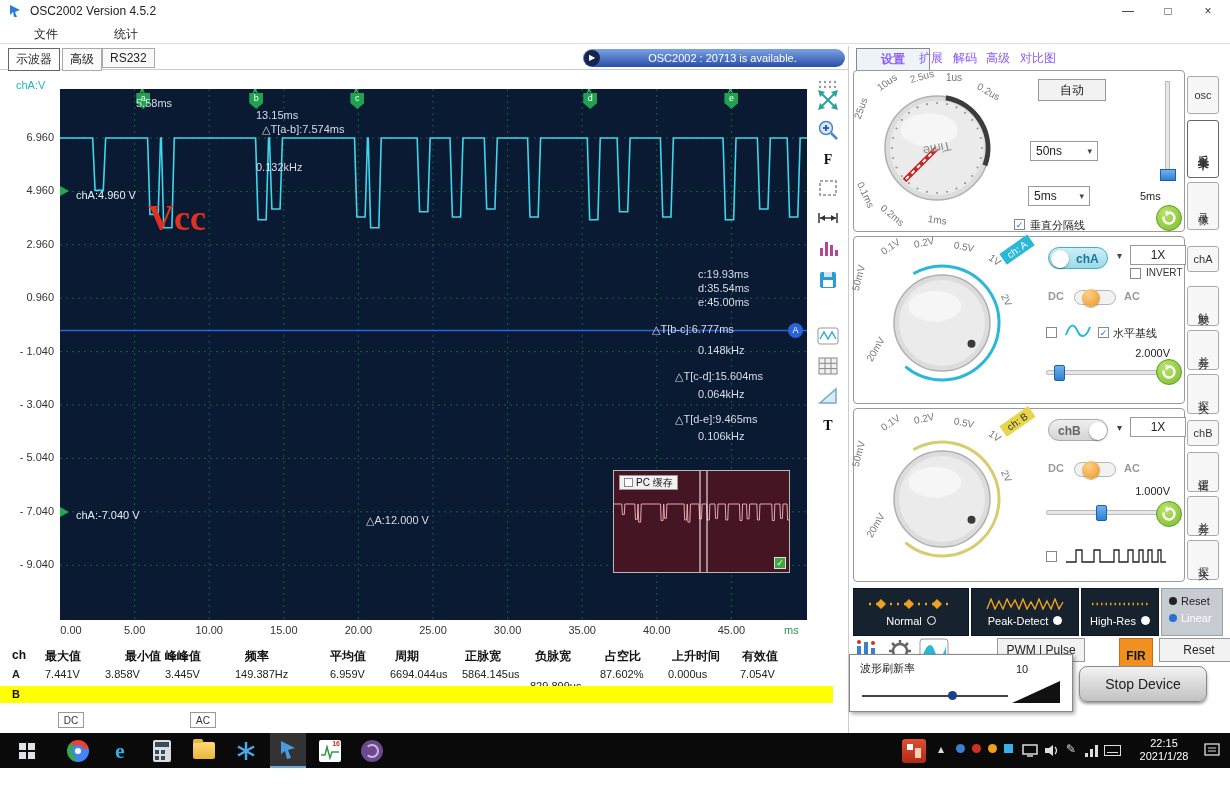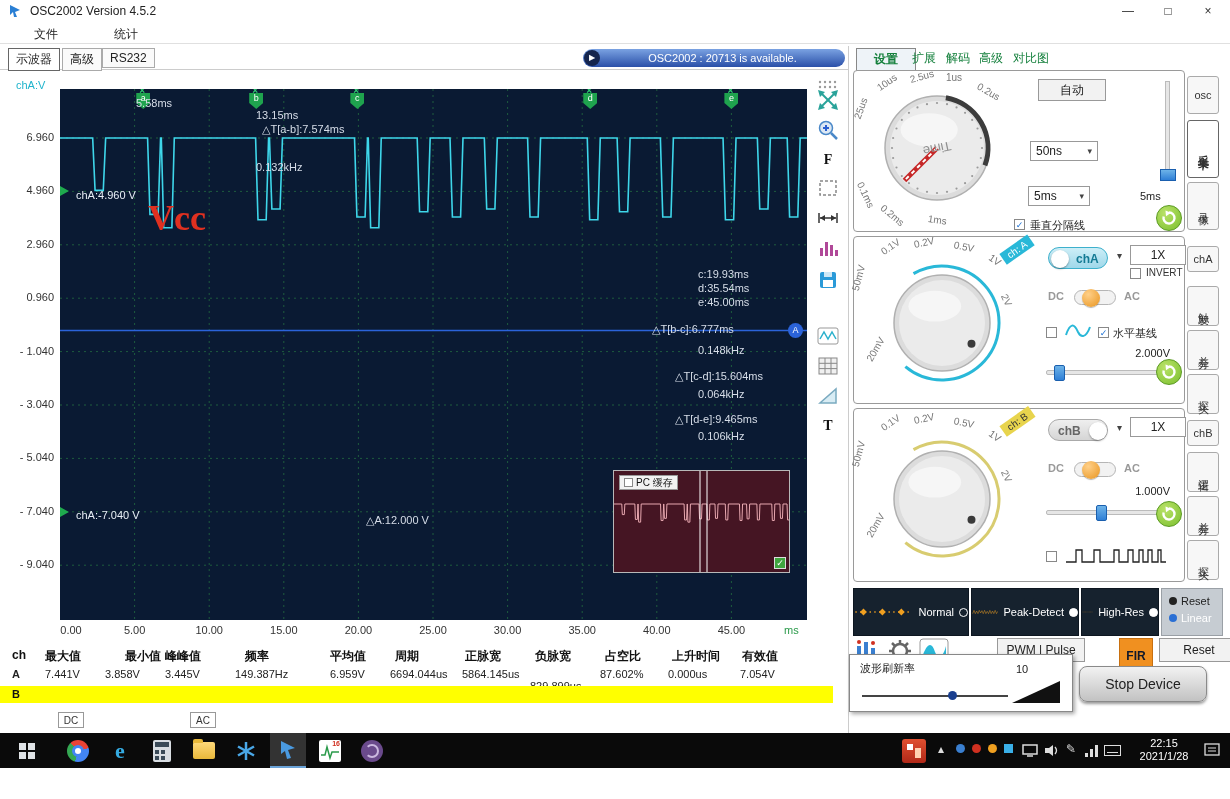--- a/index.html
+++ b/index.html
@@ -16,21 +16,21 @@
 .ann{position:absolute;color:#d6dde8;font-size:11px;white-space:nowrap}
 .flag{position:absolute;top:4px;width:14px;height:16px;background:#1fa34e;color:#fff;font-size:9px;text-align:center;line-height:11px;clip-path:polygon(0 0,100% 0,100% 62%,50% 100%,0 62%)}
 .flagx{position:absolute;top:-4px;color:#2ecc71;font-size:10px;font-weight:bold}
 .larrow{position:absolute;left:0;width:0;height:0;border-left:9px solid #1faa4e;border-top:5px solid transparent;border-bottom:5px solid transparent}
 .chk{display:inline-block;width:11px;height:11px;border:1px solid #888;background:#fff;font-size:9px;line-height:10px;text-align:center;color:#1a6fd4;vertical-align:middle}
 .chk.on::after{content:"✓";font-weight:bold}
 .tool{position:absolute;left:8px;width:24px;height:24px;display:flex;align-items:center;justify-content:center}
 .mh{position:absolute;font-weight:bold;font-size:12px;color:#111;white-space:nowrap}
 .mv{position:absolute;font-size:11px;color:#222;white-space:nowrap}
 .legend-box{position:absolute;width:26px;height:16px;border:1px solid #999;font-size:10px;text-align:center;line-height:15px;color:#333;background:#fff}
-.ptab{position:absolute;top:2px;padding:2px 17px;font-size:12px;color:#15803d;white-space:nowrap}
+.ptab{position:absolute;top:2px;padding:2px 24px;font-size:12px;color:#8b5cf6;white-space:nowrap}
 .ptab.active{border:1px solid #888;background:#eef3f8;font-weight:bold}
 .gbox{position:absolute;border:1px solid #9a9a9a;border-radius:4px;background:#fff}
 .ktick{position:absolute;font-size:10px;color:#777;white-space:nowrap;transform-origin:left center}
 .selbox{position:absolute;height:20px;border:1px solid #999;background:#fff;font-size:12px;display:flex;align-items:center;justify-content:center;gap:4px}
 .chev{position:absolute;font-size:10px;color:#444}
 .btn{position:absolute;border:1px solid #999;background:#f2f2f2;font-size:12px;text-align:center;color:#222}
 .pill{position:absolute;width:60px;height:22px;border-radius:11px}
 .pill-ball{position:absolute;top:1.5px;width:18px;height:18px;border-radius:50%;background:#fff;box-shadow:0 1px 2px rgba(0,0,0,.35)}
 .pill-text{font-size:12px;font-weight:bold;line-height:22px;display:block}
 .toggle{position:absolute;width:42px;height:15px;border-radius:8px;border:1px solid #b5b5b5;background:#f2f2f2}
@@ -41,21 +41,21 @@
 .hs-track{position:absolute;top:5px;left:0;right:0;height:5px;background:#e6e6e6;border:1px solid #bbb;border-radius:2px}
 .hs-handle{position:absolute;top:0;width:11px;height:16px;background:linear-gradient(#6db3e8,#2f7fd6);border:1px solid #1a5fae;border-radius:2px}
 .vslider{position:absolute;width:16px}
 .vs-track{position:absolute;left:5px;top:0;bottom:0;width:5px;background:#e6e6e6;border:1px solid #bbb}
 .vs-handle{position:absolute;left:0;width:16px;height:12px;background:linear-gradient(#6db3e8,#2f7fd6);border:1px solid #1a5fae}
 .grefresh{position:absolute;width:26px;height:26px;border-radius:50%;background:radial-gradient(circle at 35% 30%,#b9e268,#7bbf2e);border:1px solid #5a9a20;display:flex;align-items:center;justify-content:center}
 .ribbon{position:absolute;padding:1px 6px;font-size:10px;transform:rotate(-35deg);white-space:nowrap}
 .side-tab{position:absolute;left:338px;width:32px;border:1px solid #aaa;border-radius:3px;background:#f7f7f7;font-size:11px;color:#333;display:flex;align-items:center;justify-content:center;text-align:center}
 .side-tab.vert{writing-mode:vertical-rl;letter-spacing:2px}
 .side-tab.sel{background:#fff;border-color:#666;font-weight:bold}
-.mode-box{position:absolute;height:48px;background:#16222e;display:flex;flex-direction:row;align-items:center;justify-content:center;gap:5px;border:1px solid #0d1620}
+.mode-box{position:absolute;height:48px;background:#16222e;display:flex;flex-direction:column;align-items:center;justify-content:center;gap:5px;border:1px solid #0d1620}
 .mode-label{color:#fff;font-size:11px;display:flex;align-items:center;white-space:nowrap}
 .radio{width:9px;height:9px;border:1px solid #fff;border-radius:50%;display:inline-block;margin-left:5px}
 .radio.filled{background:#fff}
 .dot{display:inline-block;width:8px;height:8px;border-radius:50%;margin-right:4px}
 .tb-slot{position:absolute;top:0;width:36px;height:35px;display:flex;align-items:center;justify-content:center}
 .tray-ic{position:absolute;top:9px;color:#ddd;font-size:12px}
 </style>
 </head>
 <body>
 

